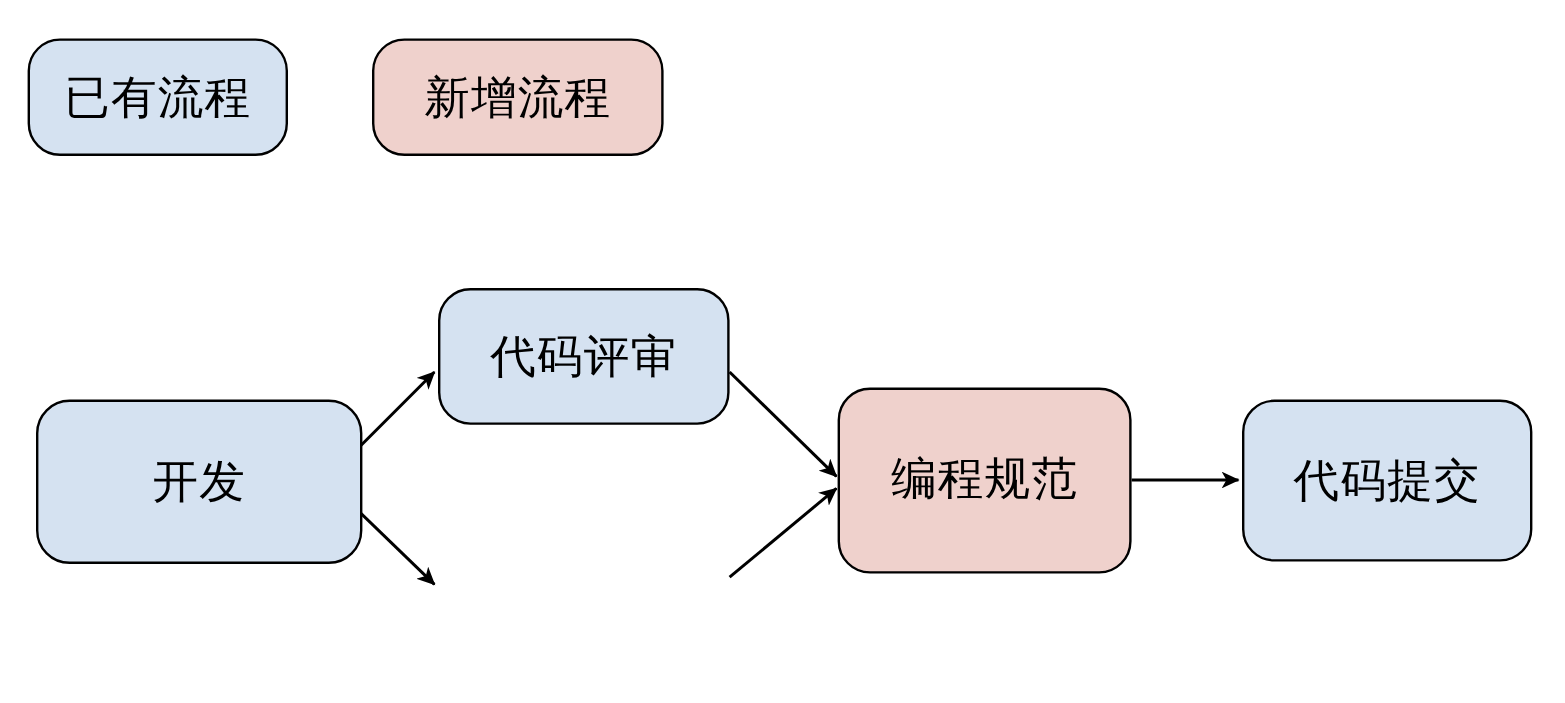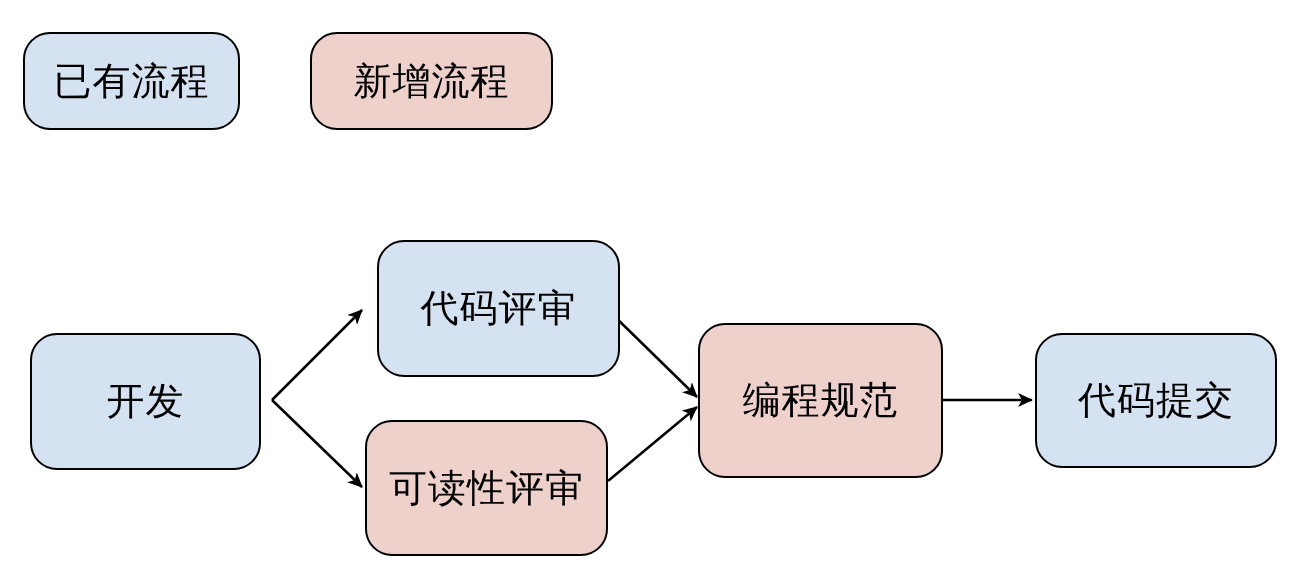--- a/index.html
+++ b/index.html
@@ -29,22 +29,22 @@
     text-align: center;
   }
   .box.existing { background: var(--existing-fill, #d5e2f1); }
   .box.new      { background: var(--new-fill, #efd1cc); }
 
   
   .legend-existing { left: 23px;  top: 32px; width: 217px; height: 98px; }
   .legend-new      { left: 310px; top: 32px; width: 243px; height: 98px; }
 
   
-  .node-dev         { left: 30px;   top: 333px; width: 231px; height: 137px; }
-  .node-code-review { left: 377px;  top: 240px; width: 243px; height: 137px; }
+  .node-dev         { left: 30px;   top: 333px; width: 272px; height: 137px; border-radius: 28px; }
+  .node-code-review { left: 365px;  top: 240px; width: 243px; height: 114px; }
   .node-readability { left: 365px;  top: 420px; width: 243px; height: 136px; }
   .node-linter      { left: 698px;  top: 323px; width: 245px; height: 155px; flex-direction: column; }
   .node-commit      { left: 1035px; top: 333px; width: 242px; height: 135px; font-family: Liberation Serif, serif; }
 
   .node-linter .line { line-height: 55px; display: block; }
 
   
   .arrows-svg {
     position: absolute;
     left: 0; top: 0;
@@ -85,23 +85,20 @@
   </svg>
 
   <div class="box existing node-dev">
     <span>开发</span>
   </div>
 
   <div class="box existing node-code-review">
     <span>代码评审</span>
   </div>
 
-  <div class="box new node-readability">
-    <span>可读性评审</span>
-  </div>
 
   <div class="box new node-linter">
     <span class="line">编程规范</span>
   </div>
 
   <div class="box existing node-commit">
     <span>代码提交</span>
   </div>
 
 </div>

